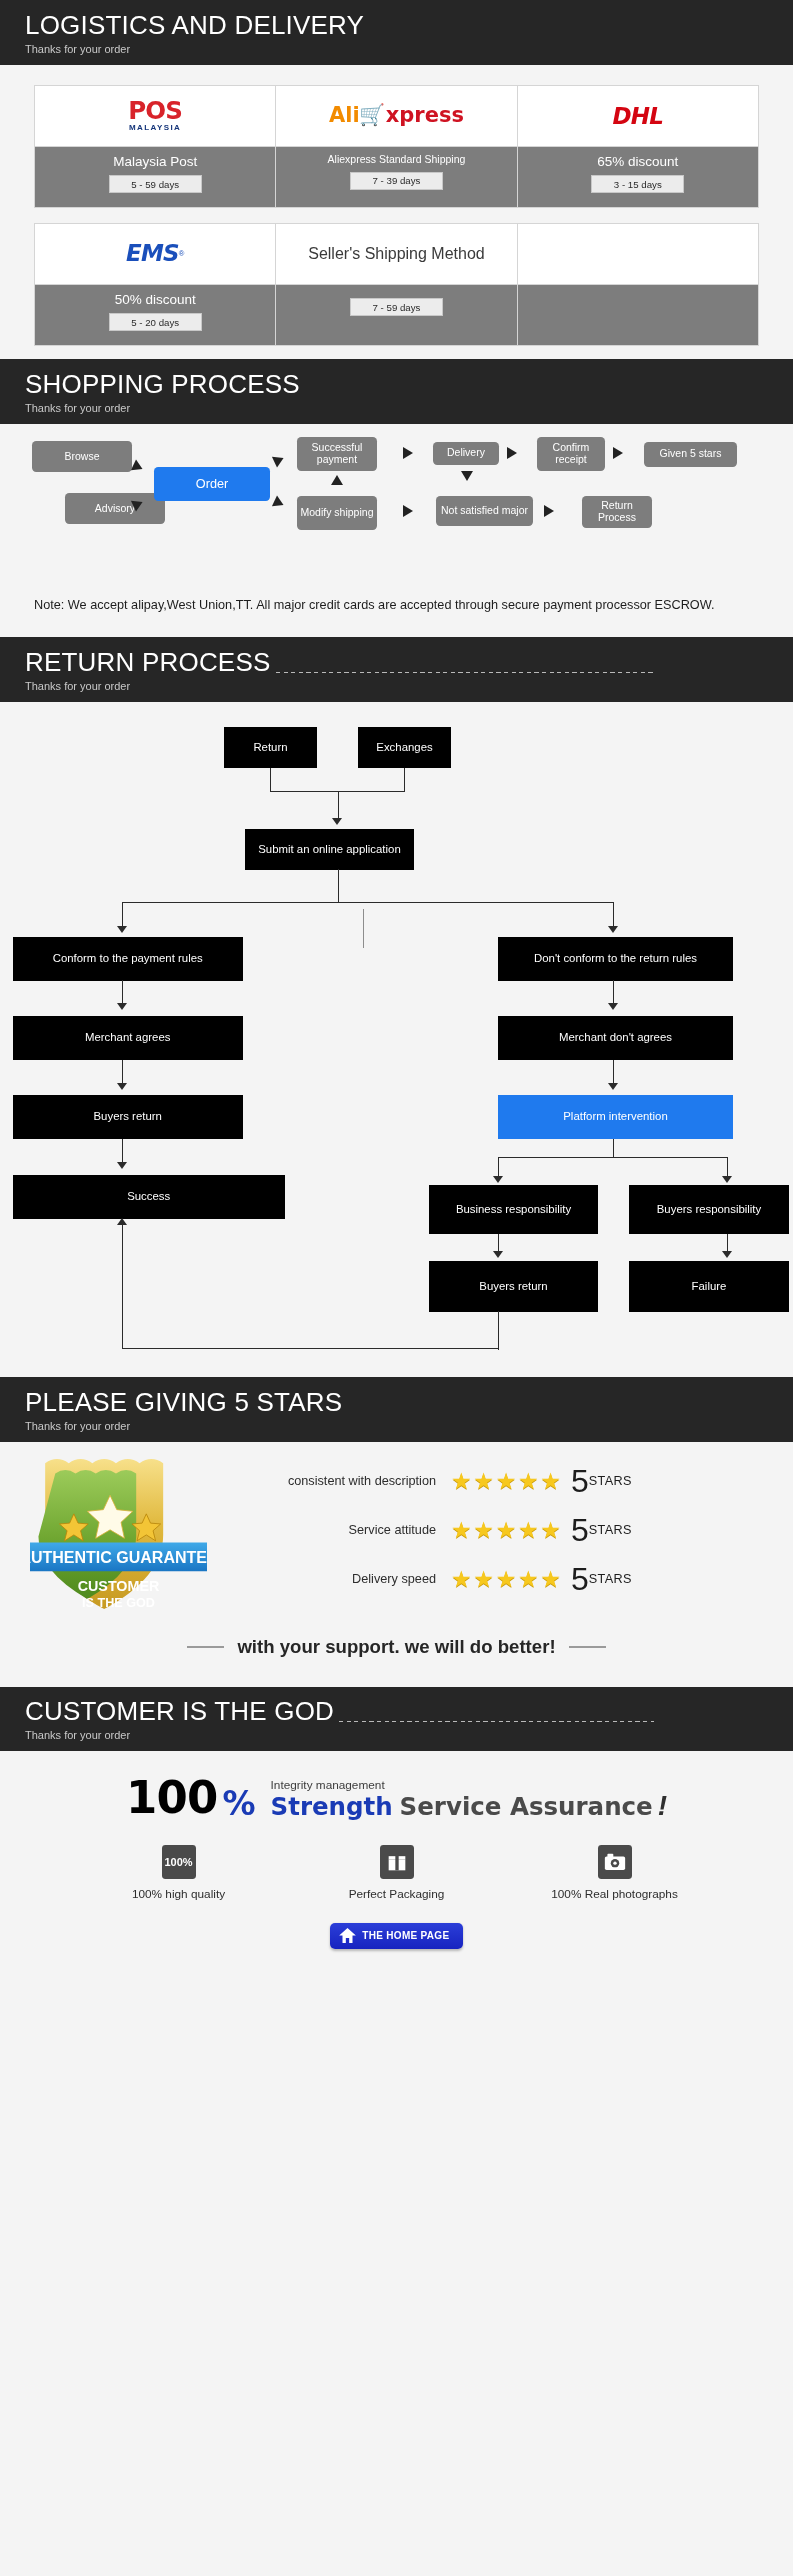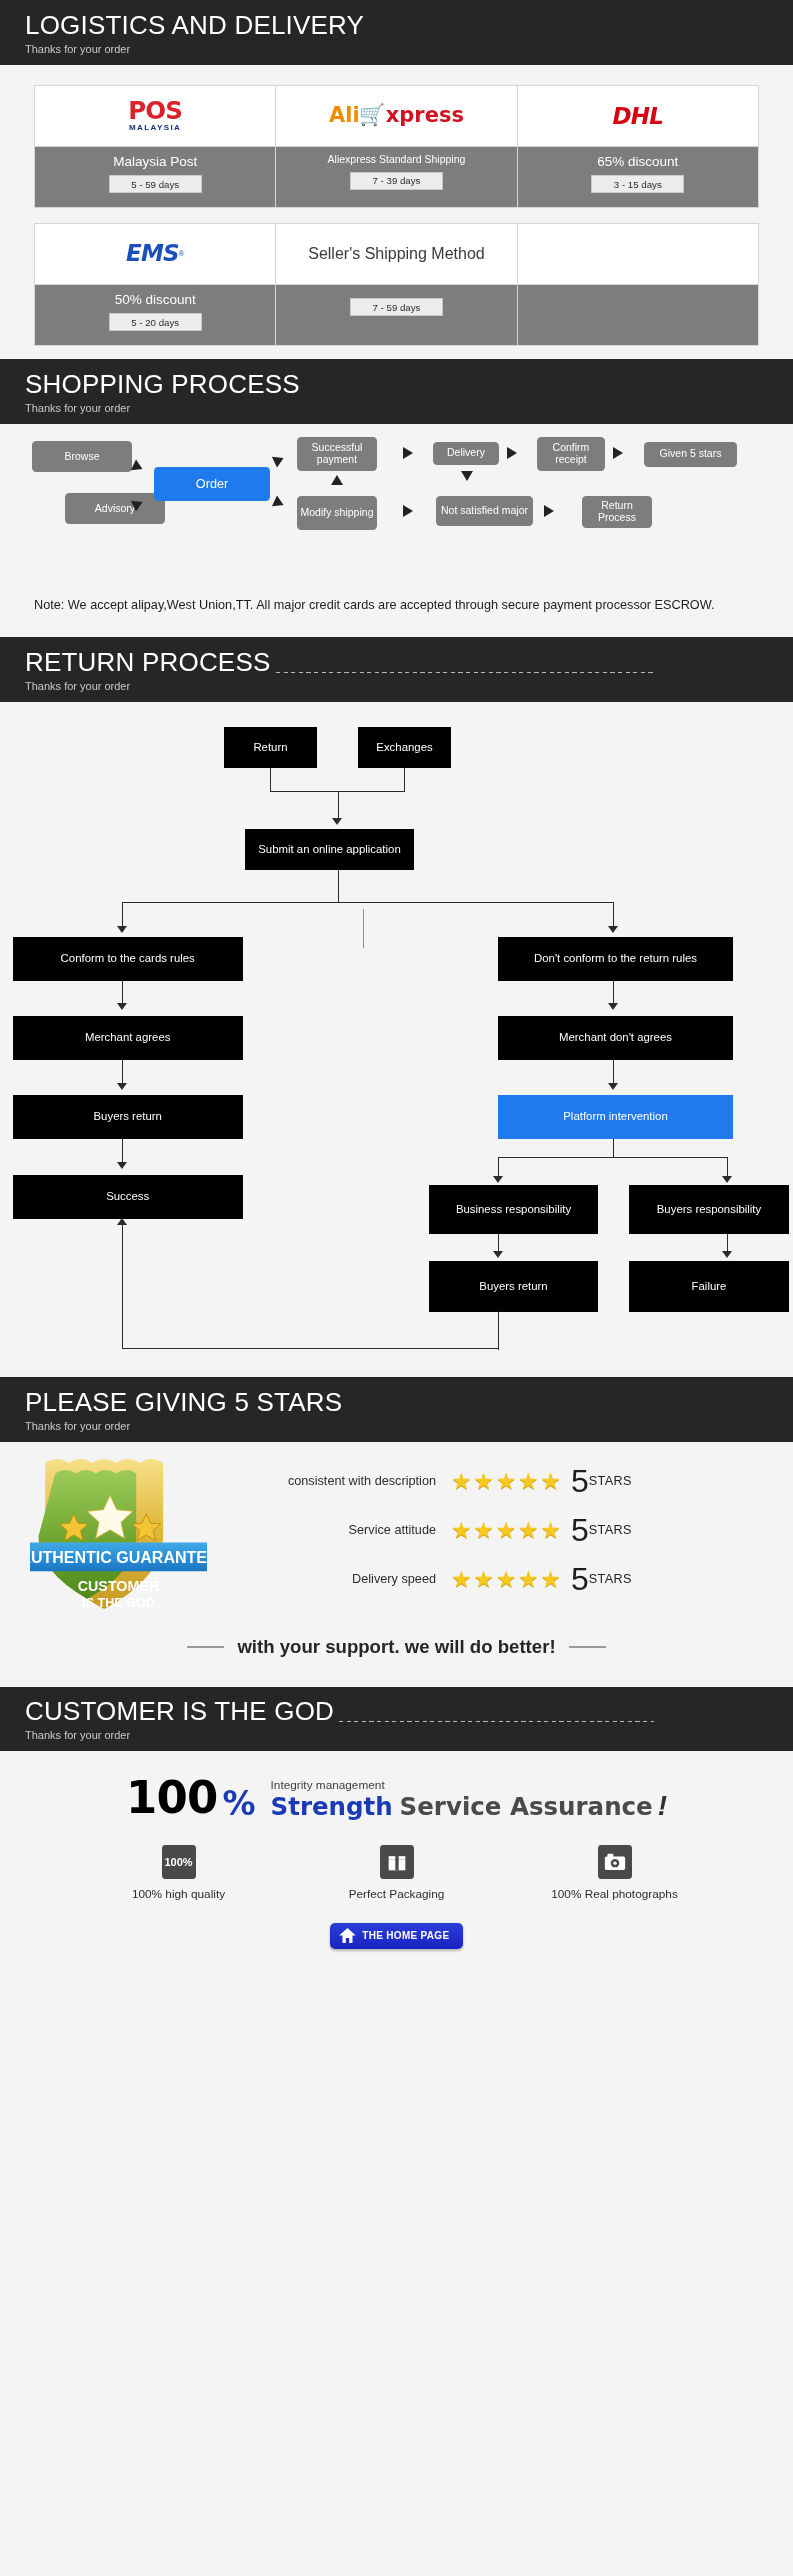--- a/index.html
+++ b/index.html
@@ -302,21 +302,21 @@
     <div class="rnode" style="left:245px; top:127px; width:169px; height:41px;">Submit an online application</div>
     <div class="ln lnv" style="left:338px; top:167px; height:34px;"></div>
 
     <div class="ln lnh" style="left:122px; top:200px; width:492px;"></div>
     <div class="ln lnv" style="left:122px; top:200px; height:28px;"></div>
     <div class="ln lnv" style="left:613px; top:200px; height:28px;"></div>
     <div class="ah-d" style="left:117px; top:224px;"></div>
     <div class="ah-d" style="left:608px; top:224px;"></div>
     <div class="ln-grey" style="left:363px; top:207px; height:39px;"></div>
 
-    <div class="rnode" style="left:12.7px;  top:235px; width:230px; height:44px;">Conform to the cards rules</div>
+    <div class="rnode" style="left:12.7px;  top:235px; width:230px; height:44px;">Conform to the payment rules</div>
     <div class="rnode" style="left:498px; top:235px; width:235px; height:44px;">Don't conform to the return rules</div>
     <div class="ln lnv" style="left:122px; top:278px; height:27px;"></div>
     <div class="ln lnv" style="left:613px; top:278px; height:27px;"></div>
     <div class="ah-d" style="left:117px; top:301px;"></div>
     <div class="ah-d" style="left:608px; top:301px;"></div>
 
     <div class="rnode" style="left:12.7px;  top:314px; width:230px; height:44px;">Merchant agrees</div>
     <div class="rnode" style="left:498px; top:314px; width:235px; height:44px;">Merchant don't agrees</div>
     <div class="ln lnv" style="left:122px; top:358px; height:27px;"></div>
     <div class="ln lnv" style="left:613px; top:358px; height:27px;"></div>
@@ -328,21 +328,21 @@
     <div class="ln lnv" style="left:122px; top:437px; height:27px;"></div>
     <div class="ah-d" style="left:117px; top:460px;"></div>
 
     <div class="ln lnv" style="left:613px; top:437px; height:18.6px;"></div>
     <div class="ln lnh" style="left:498px; top:455px; width:230px;"></div>
     <div class="ln lnv" style="left:498px; top:455px; height:23px;"></div>
     <div class="ln lnv" style="left:727px; top:455px; height:23px;"></div>
     <div class="ah-d" style="left:493px; top:474px;"></div>
     <div class="ah-d" style="left:722px; top:474px;"></div>
 
-    <div class="rnode" style="left:12.7px;  top:473px; width:230px; height:44px;">Success</div>
+    <div class="rnode" style="left:12.7px;  top:473px; width:272px; height:44px;">Success</div>
     <div class="rnode" style="left:429px; top:483px; width:169px; height:49px;">Business responsibility</div>
     <div class="rnode" style="left:629px; top:483px; width:160px; height:49px;">Buyers responsibility</div>
     <div class="ln lnv" style="left:498px; top:532px; height:21px;"></div>
     <div class="ln lnv" style="left:727px; top:532px; height:21px;"></div>
     <div class="ah-d" style="left:493px; top:549px;"></div>
     <div class="ah-d" style="left:722px; top:549px;"></div>
 
     <div class="rnode" style="left:429px; top:559px; width:169px; height:51px;">Buyers return</div>
     <div class="rnode" style="left:629px; top:559px; width:160px; height:51px;">Failure</div>
 

